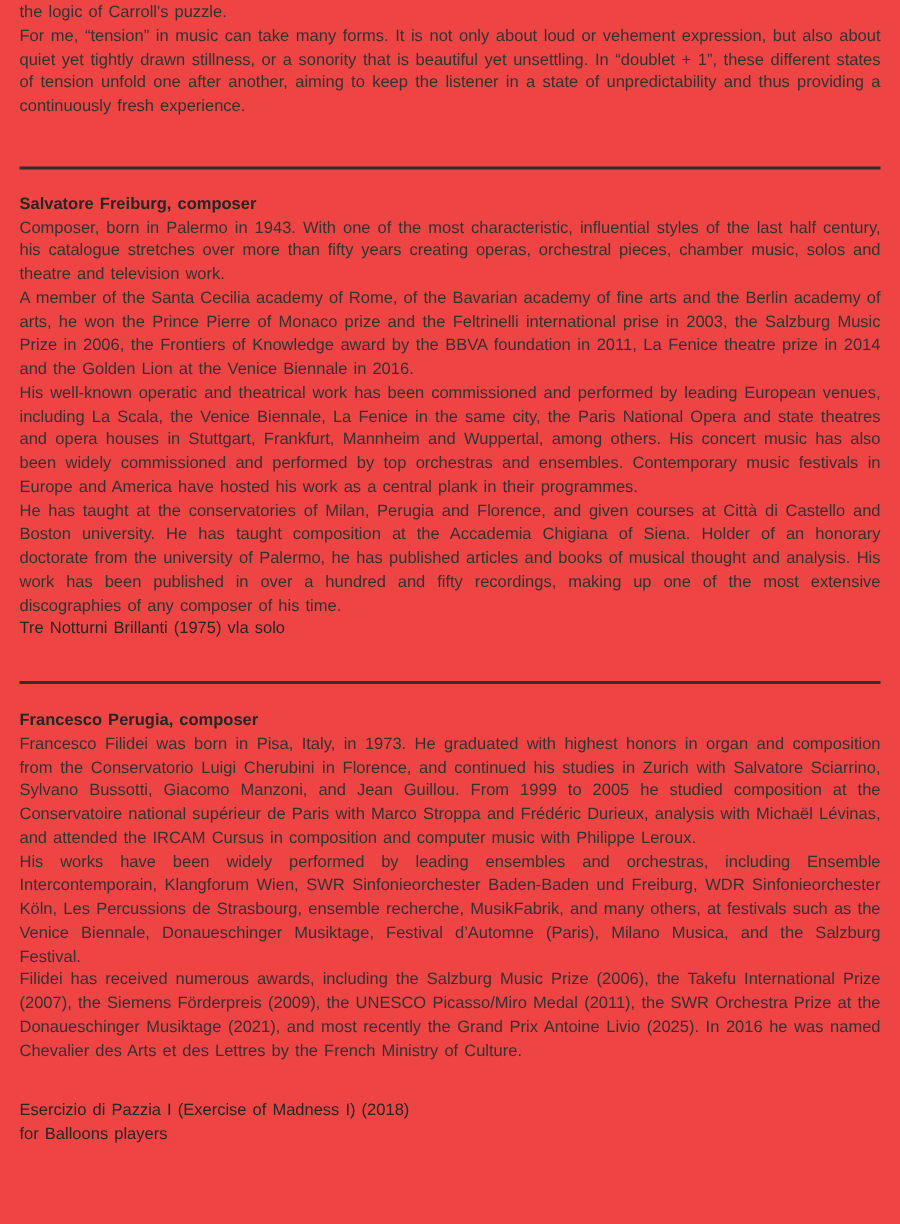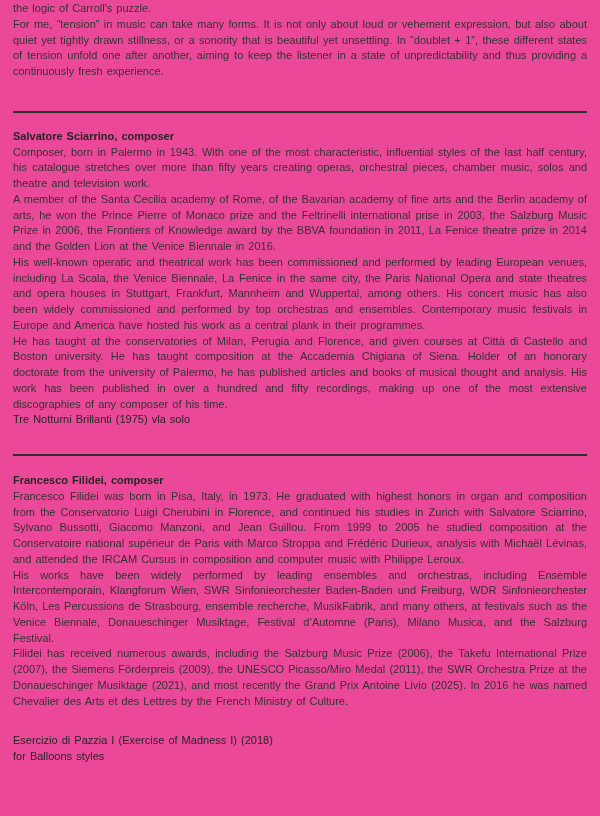--- a/index.html
+++ b/index.html
@@ -7,21 +7,21 @@
     padding: 0;
     background: #ffffff;
   }
   .page {
     position: relative;
     width: 600px;
     height: 816px;
     box-sizing: border-box;
     padding: 1px 13px 0 13px;
     overflow: hidden;
-    background: #ec4899;
+    background: #ef4444;
     font-family: "Liberation Sans", sans-serif;
     color: #333333;
   }
   .page p, .page h2 {
     margin: 0;
     padding: 0;
     font-size: 11px;
     line-height: 15.75px;
     font-weight: normal;
     text-align: justify;
@@ -57,34 +57,34 @@
 <div class="page">
 
   <section class="block">
     <p>the logic of Carroll's puzzle.</p>
     <p>For me, “tension” in music can take many forms. It is not only about loud or vehement expression, but also about quiet yet tightly drawn stillness, or a sonority that is beautiful yet unsettling. In “doublet + 1”, these different states of tension unfold one after another, aiming to keep the listener in a state of unpredictability and thus providing a continuously fresh experience.</p>
   </section>
 
   <hr class="divider d1">
 
   <section class="block">
-    <h2 class="composer-heading">Salvatore Sciarrino, composer</h2>
+    <h2 class="composer-heading">Salvatore Freiburg, composer</h2>
     <p>Composer, born in Palermo in 1943. With one of the most characteristic, influential styles of the last half century, his catalogue stretches over more than fifty years creating operas, orchestral pieces, chamber music, solos and theatre and television work.</p>
     <p>A member of the Santa Cecilia academy of Rome, of the Bavarian academy of fine arts and the Berlin academy of arts, he won the Prince Pierre of Monaco prize and the Feltrinelli international prise in 2003, the Salzburg Music Prize in 2006, the Frontiers of Knowledge award by the BBVA foundation in 2011, La Fenice theatre prize in 2014 and the Golden Lion at the Venice Biennale in 2016.</p>
     <p>His well-known operatic and theatrical work has been commissioned and performed by leading European venues, including La Scala, the Venice Biennale, La Fenice in the same city, the Paris National Opera and state theatres and opera houses in Stuttgart, Frankfurt, Mannheim and Wuppertal, among others. His concert music has also been widely commissioned and performed by top orchestras and ensembles. Contemporary music festivals in Europe and America have hosted his work as a central plank in their programmes.</p>
     <p>He has taught at the conservatories of Milan, Perugia and Florence, and given courses at Città di Castello and Boston university. He has taught composition at the Accademia Chigiana of Siena. Holder of an honorary doctorate from the university of Palermo, he has published articles and books of musical thought and analysis. His work has been published in over a hundred and fifty recordings, making up one of the most extensive discographies of any composer of his time.</p>
     <p class="work-title work-title-single">Tre Notturni Brillanti (1975) vla solo</p>
   </section>
 
   <hr class="divider d2">
 
   <section class="block">
-    <h2 class="composer-heading">Francesco Filidei, composer</h2>
+    <h2 class="composer-heading">Francesco Perugia, composer</h2>
     <p>Francesco Filidei was born in Pisa, Italy, in 1973. He graduated with highest honors in organ and composition from the Conservatorio Luigi Cherubini in Florence, and continued his studies in Zurich with Salvatore Sciarrino, Sylvano Bussotti, Giacomo Manzoni, and Jean Guillou. From 1999 to 2005 he studied composition at the Conservatoire national supérieur de Paris with Marco Stroppa and Frédéric Durieux, analysis with Michaël Lévinas, and attended the IRCAM Cursus in composition and computer music with Philippe Leroux.</p>
     <p>His works have been widely performed by leading ensembles and orchestras, including Ensemble Intercontemporain, Klangforum Wien, SWR Sinfonieorchester Baden-Baden und Freiburg, WDR Sinfonieorchester Köln, Les Percussions de Strasbourg, ensemble recherche, MusikFabrik, and many others, at festivals such as the Venice Biennale, Donaueschinger Musiktage, Festival d’Automne (Paris), Milano Musica, and the Salzburg Festival.</p>
     <p>Filidei has received numerous awards, including the Salzburg Music Prize (2006), the Takefu International Prize (2007), the Siemens Förderpreis (2009), the UNESCO Picasso/Miro Medal (2011), the SWR Orchestra Prize at the Donaueschinger Musiktage (2021), and most recently the Grand Prix Antoine Livio (2025). In 2016 he was named Chevalier des Arts et des Lettres by the French Ministry of Culture.</p>
     <div class="work-title-block">
       <p class="work-title">Esercizio di Pazzia I (Exercise of Madness I) (2018)</p>
-      <p class="work-title">for Balloons styles</p>
+      <p class="work-title">for Balloons players</p>
     </div>
   </section>
 
 </div>
 
 </body></html>

